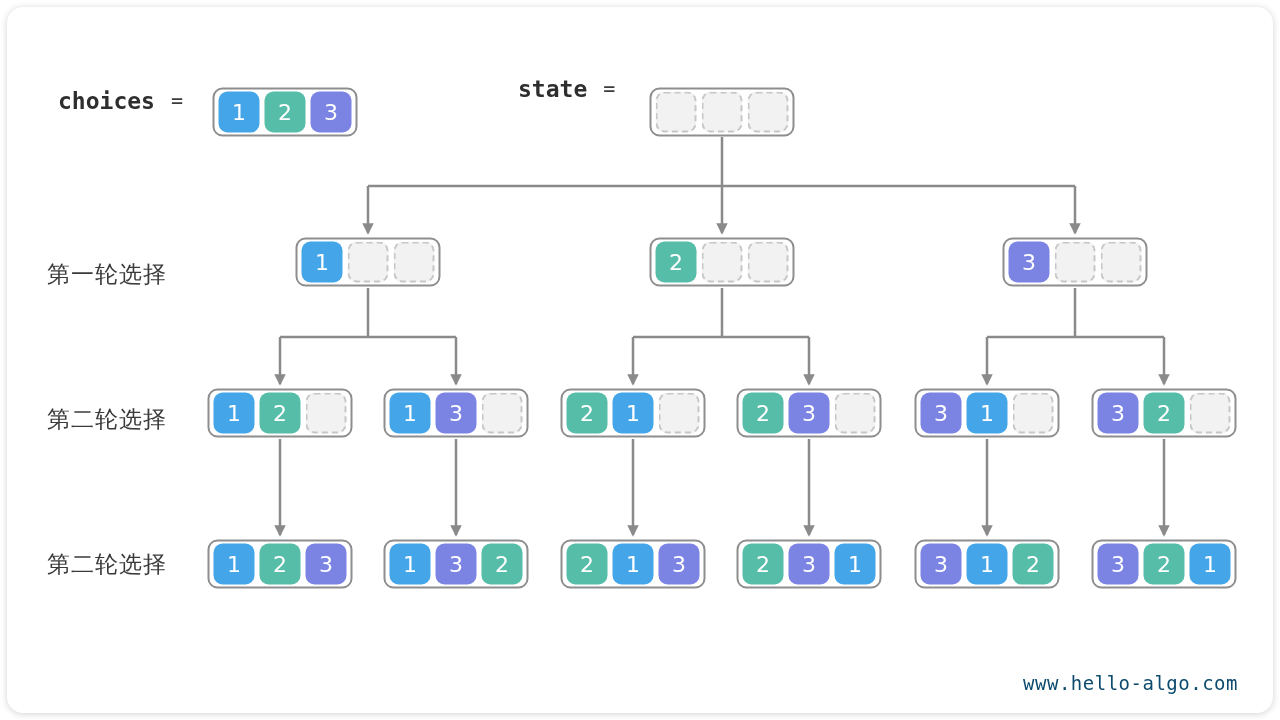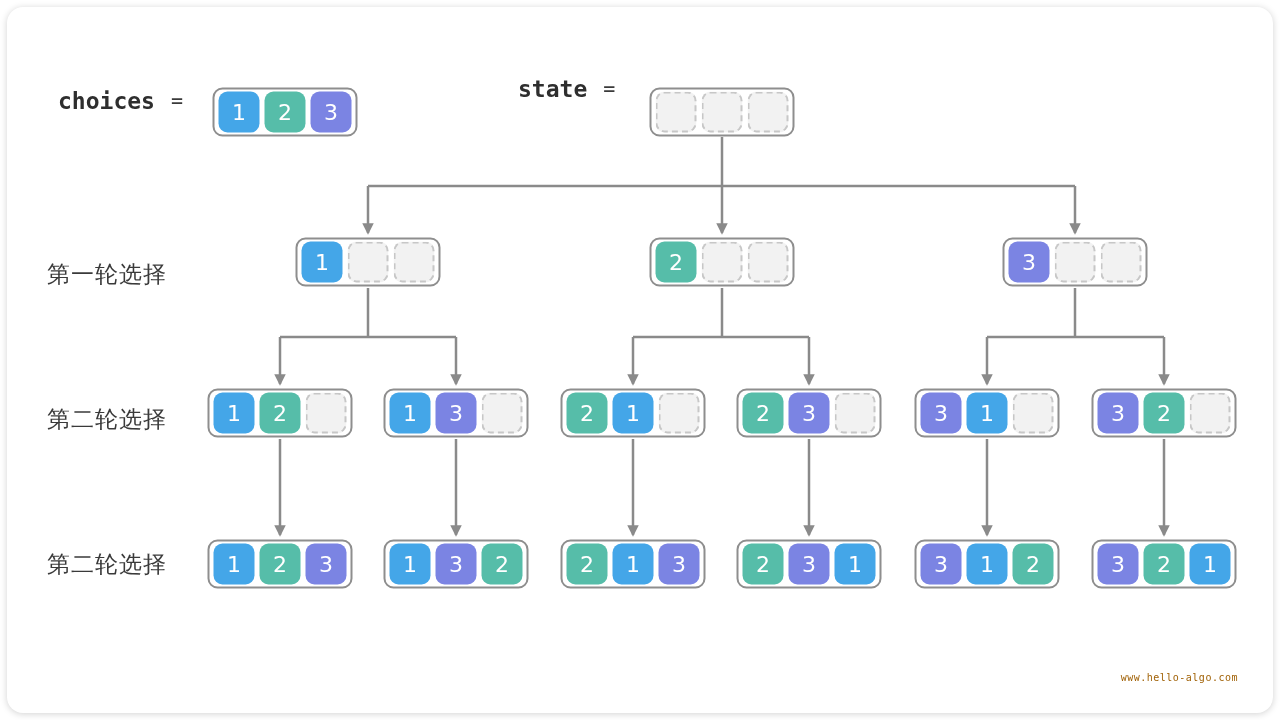--- a/index.html
+++ b/index.html
@@ -71,22 +71,22 @@
     font-family: "DejaVu Sans Mono", monospace;
     font-size: 20px;
     color: #3A3A3A;
     margin: 0 14px 0 16px;
   }
   .watermark {
     position: absolute;
     right: 42px;
     top: 672px;
     font-family: "DejaVu Sans Mono", monospace;
-    font-size: 10px;
-    color: #a16207;
+    font-size: 19px;
+    color: #0c4a6e;
     letter-spacing: 0.5px;
   }
 </style>
 </head>
 <body>
 
 <div id="canvas">
   <div class="card"></div>
 
   <svg id="edge-layer" width="1280" height="720">

